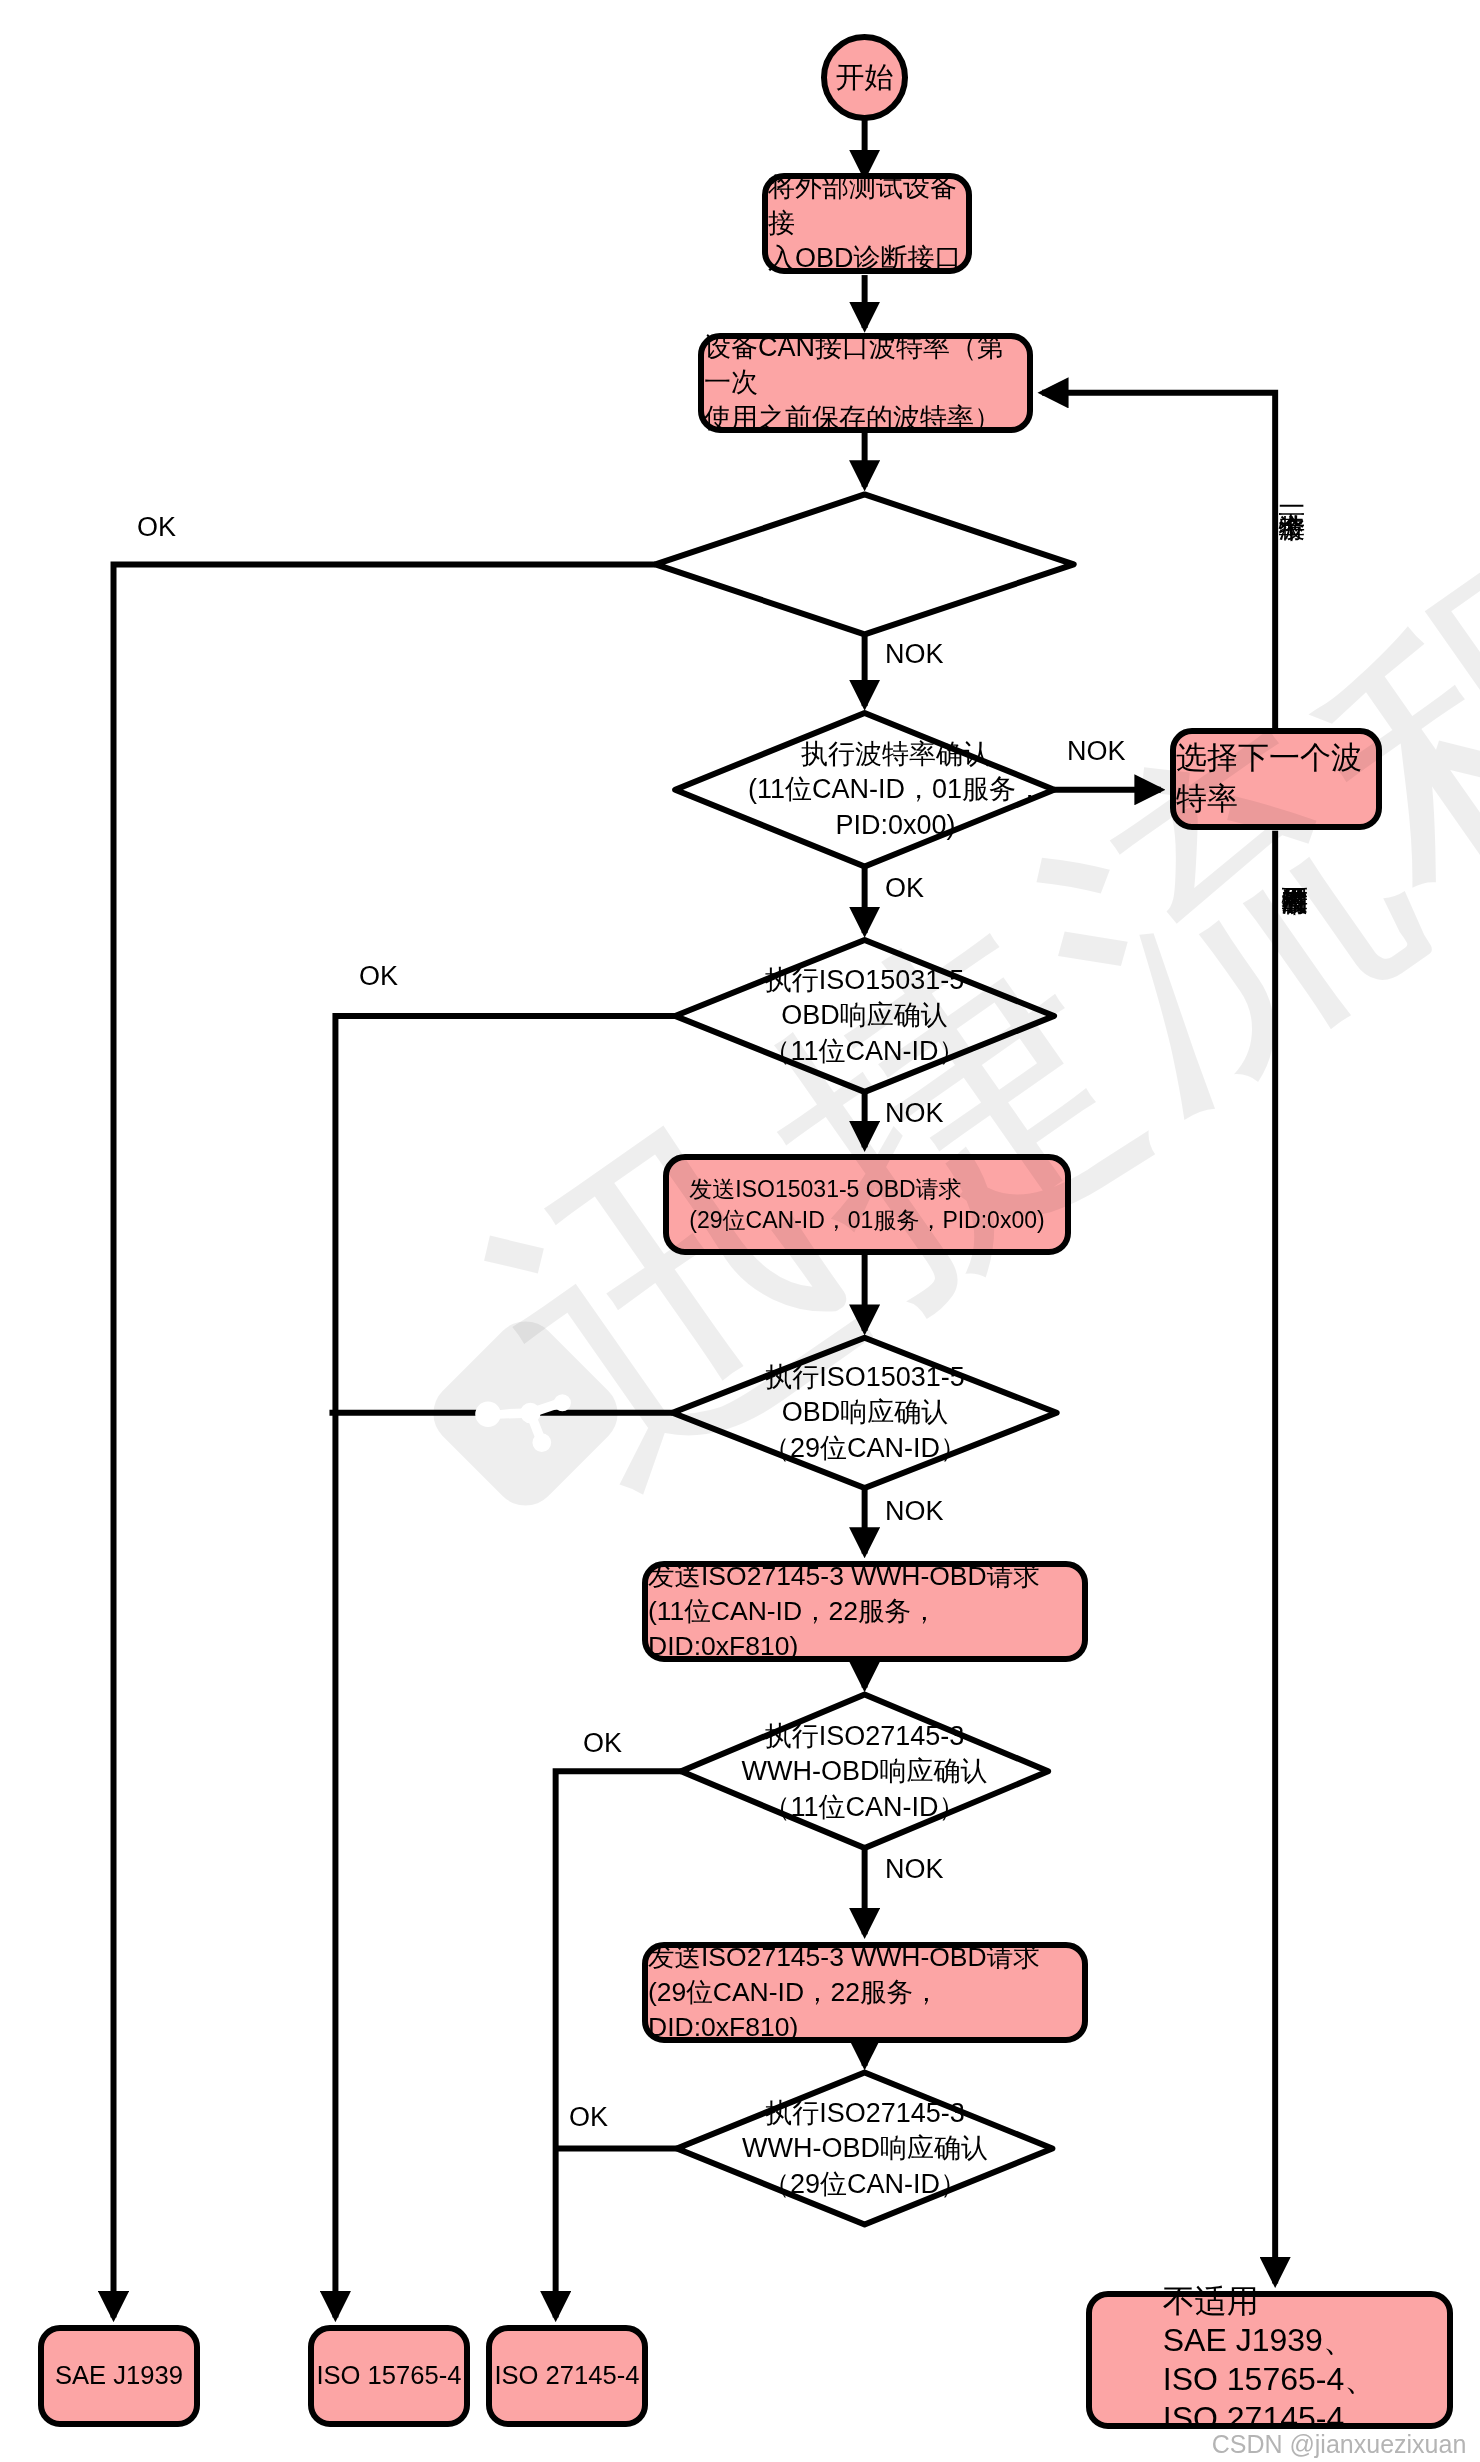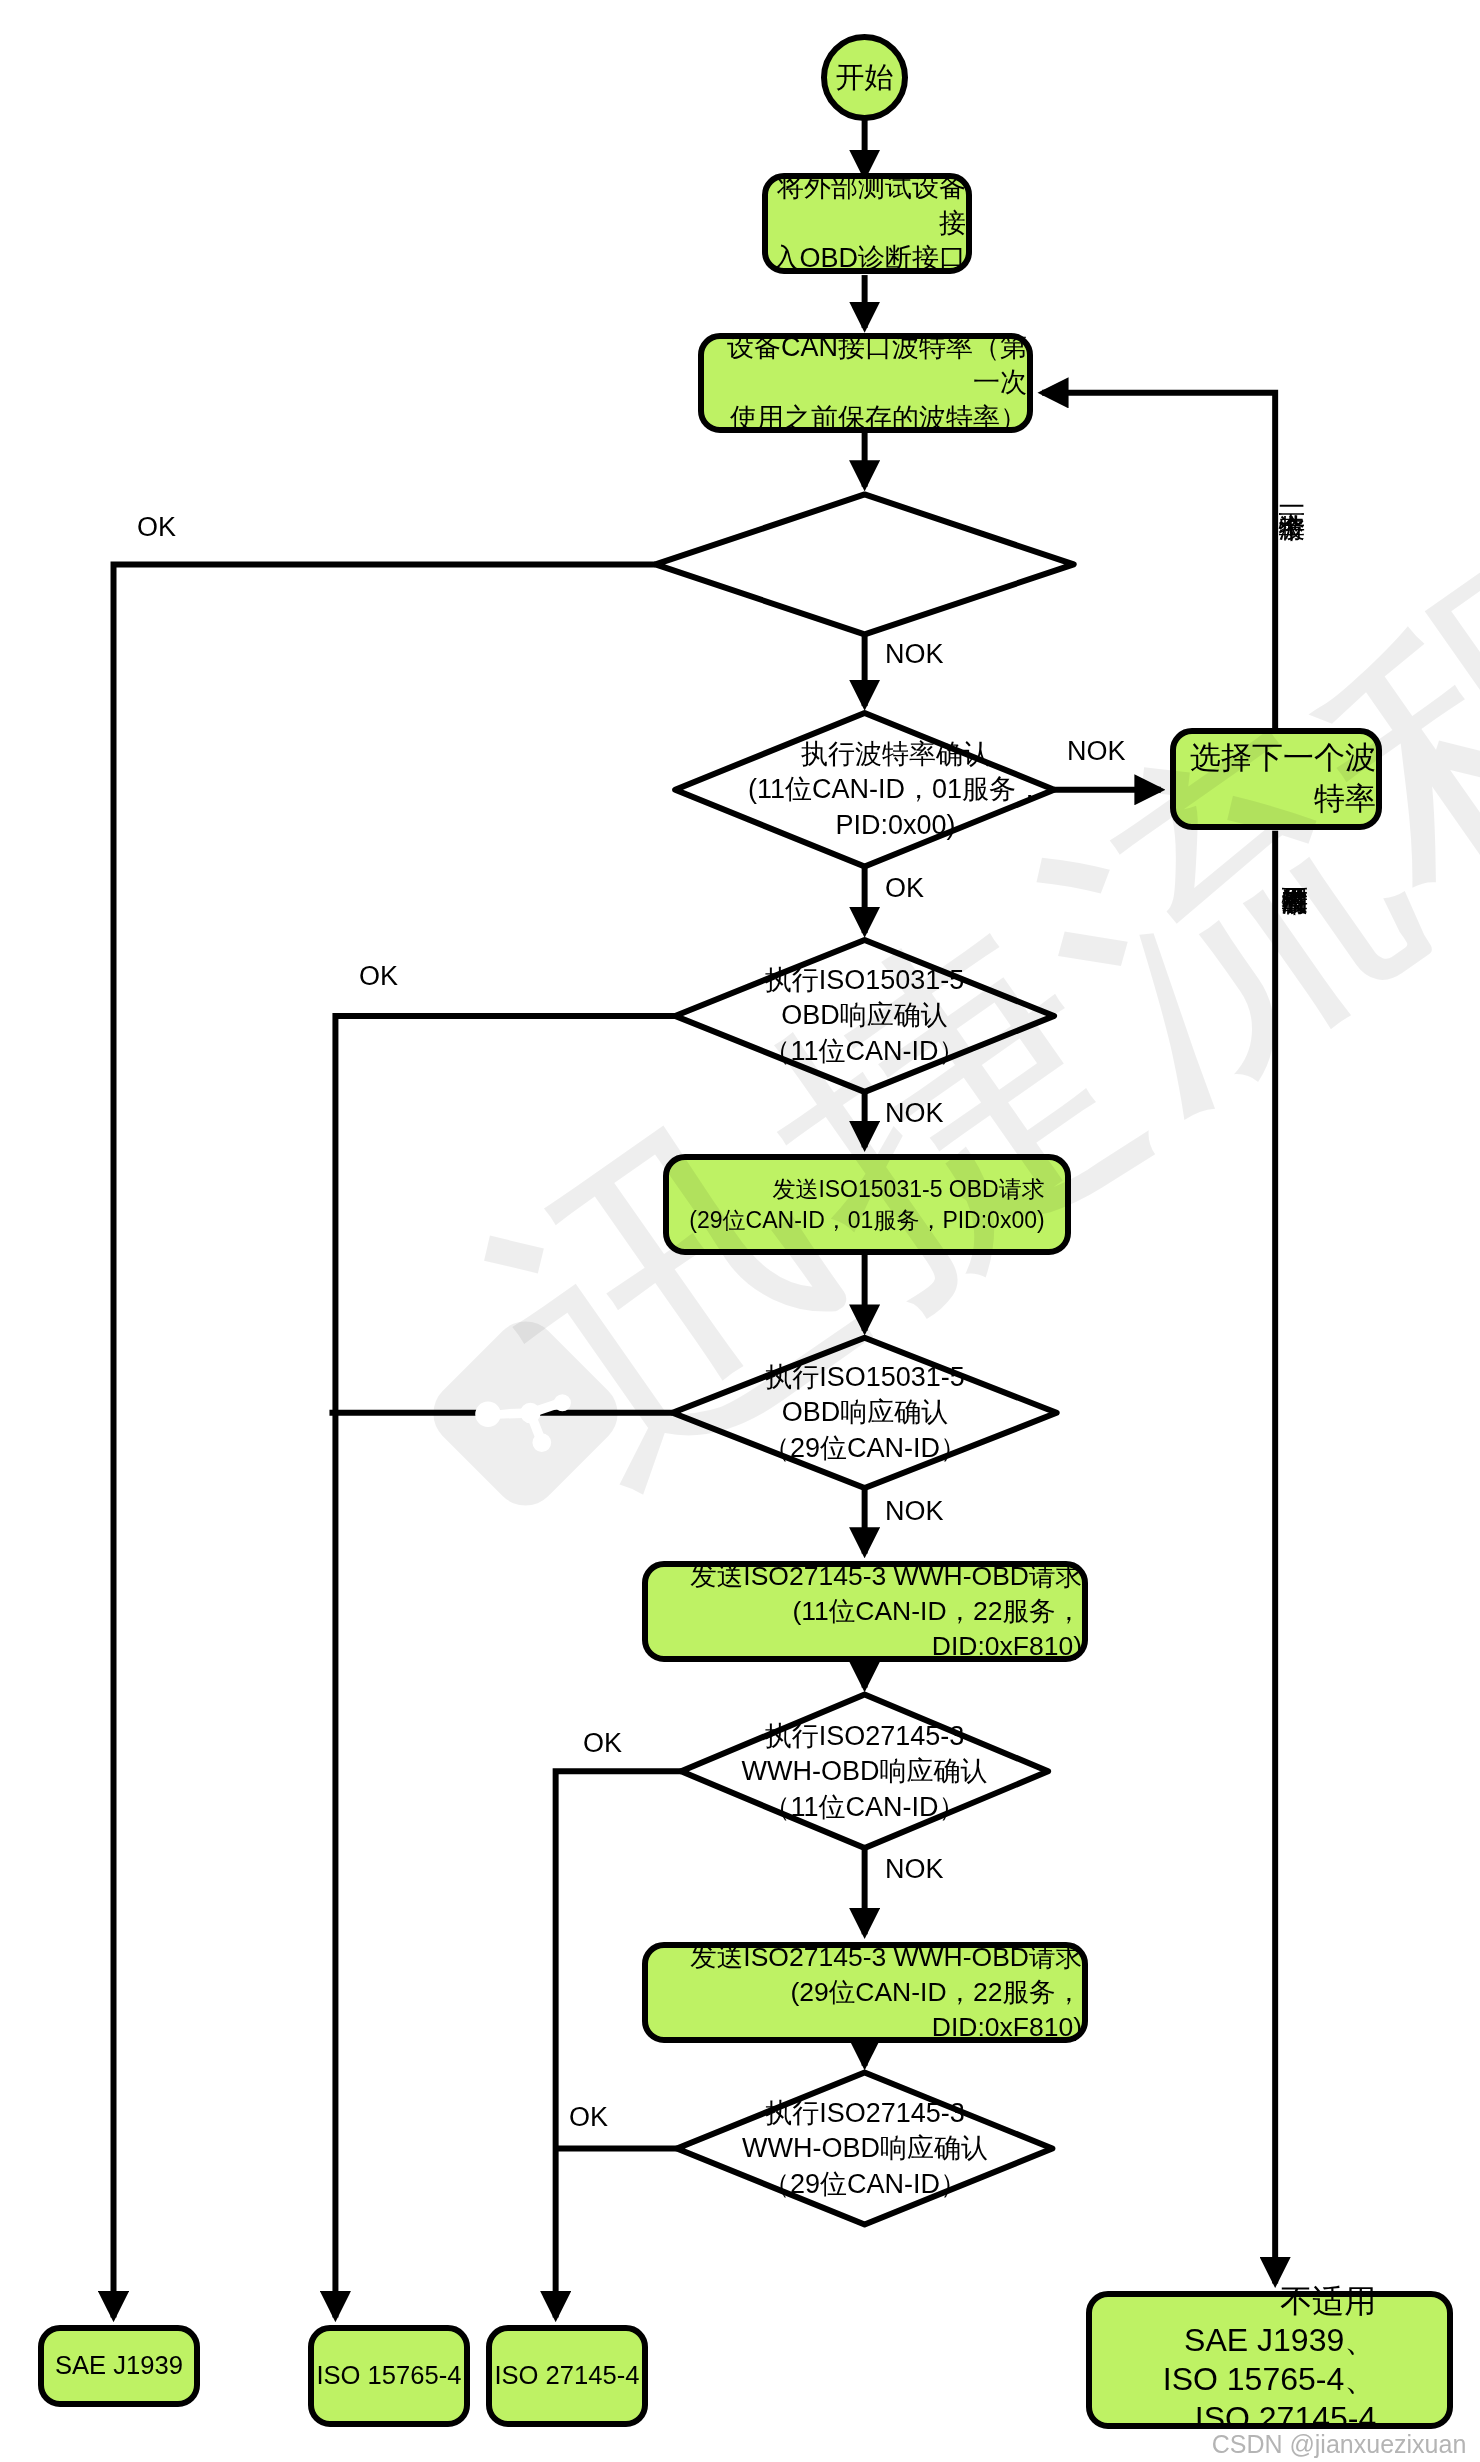--- a/index.html
+++ b/index.html
@@ -1,21 +1,21 @@
 <!DOCTYPE html>
 <html style="font-size:13.7px"><head>
 <meta charset="utf-8">
 <style>
   html,body{margin:0;padding:0;background:#ffffff;}
   #canvas{position:relative;width:1480px;height:2462px;background:#ffffff;overflow:hidden;
           font-family:"Liberation Sans", sans-serif;color:#000;}
   #wires{position:absolute;left:0;top:0;}
   .node{position:absolute;box-sizing:border-box;border:6px solid #000;border-radius:22px;
-        background:#bef264;display:flex;align-items:center;justify-content:center;
-        text-align:right;white-space:pre-line;font-size:27px;line-height:1.32;z-index:3;}
+        background:#fca5a5;display:flex;align-items:center;justify-content:center;
+        text-align:left;white-space:pre-line;font-size:27px;line-height:1.32;z-index:3;}
   .circle{border-radius:50%;font-size:29px;}
   .dtext{position:absolute;display:flex;align-items:center;justify-content:center;
          text-align:center;white-space:pre-line;font-size:27px;line-height:1.32;z-index:3;}
   .elabel{position:absolute;font-size:27px;z-index:3;}
   .vlabel{position:absolute;writing-mode:vertical-rl;text-orientation:upright;
           font-size:26.5px;line-height:1.05;z-index:3;}
   .wm{position:absolute;z-index:6;pointer-events:none;}
   #wm-text{left:546px;top:1170px;font-size:333px;white-space:nowrap;
            color:rgba(0,0,0,0.065);transform:rotate(-35deg);transform-origin:0 50%;}
   #wm-logo{left:451px;top:1339px;width:149px;height:149px;border-radius:32px;
@@ -77,21 +77,21 @@
 (29位CAN-ID，01服务，PID:0x00)</div>
 
   <div class="node" style="left:642px;top:1561px;width:446px;height:101px;font-size:26.5px;">发送ISO27145-3 WWH-OBD请求
 (11位CAN-ID，22服务，DID:0xF810)</div>
 
   <div class="node" style="left:642px;top:1942px;width:446px;height:101px;font-size:26.5px;">发送ISO27145-3 WWH-OBD请求
 (29位CAN-ID，22服务，DID:0xF810)</div>
 
   <div class="node" style="left:1170px;top:728px;width:212px;height:102px;font-size:31px;">选择下一个波特率</div>
 
-  <div class="node" style="left:38px;top:2325px;width:162px;height:82px;font-size:25.6px;">SAE J1939</div>
+  <div class="node" style="left:38px;top:2325px;width:162px;height:102px;font-size:25.6px;">SAE J1939</div>
 
   <div class="node" style="left:260px;top:2325px;width:162px;height:102px;font-size:25.6px;margin-left:48px;">ISO 15765-4</div>
 
   <div class="node" style="left:486px;top:2325px;width:162px;height:102px;font-size:25.6px;">ISO 27145-4</div>
 
   <div class="node" style="left:1086px;top:2291px;width:367px;height:138px;font-size:32px;line-height:1.22;">不适用
 SAE J1939、
 ISO 15765-4、
 ISO 27145-4</div>
 

